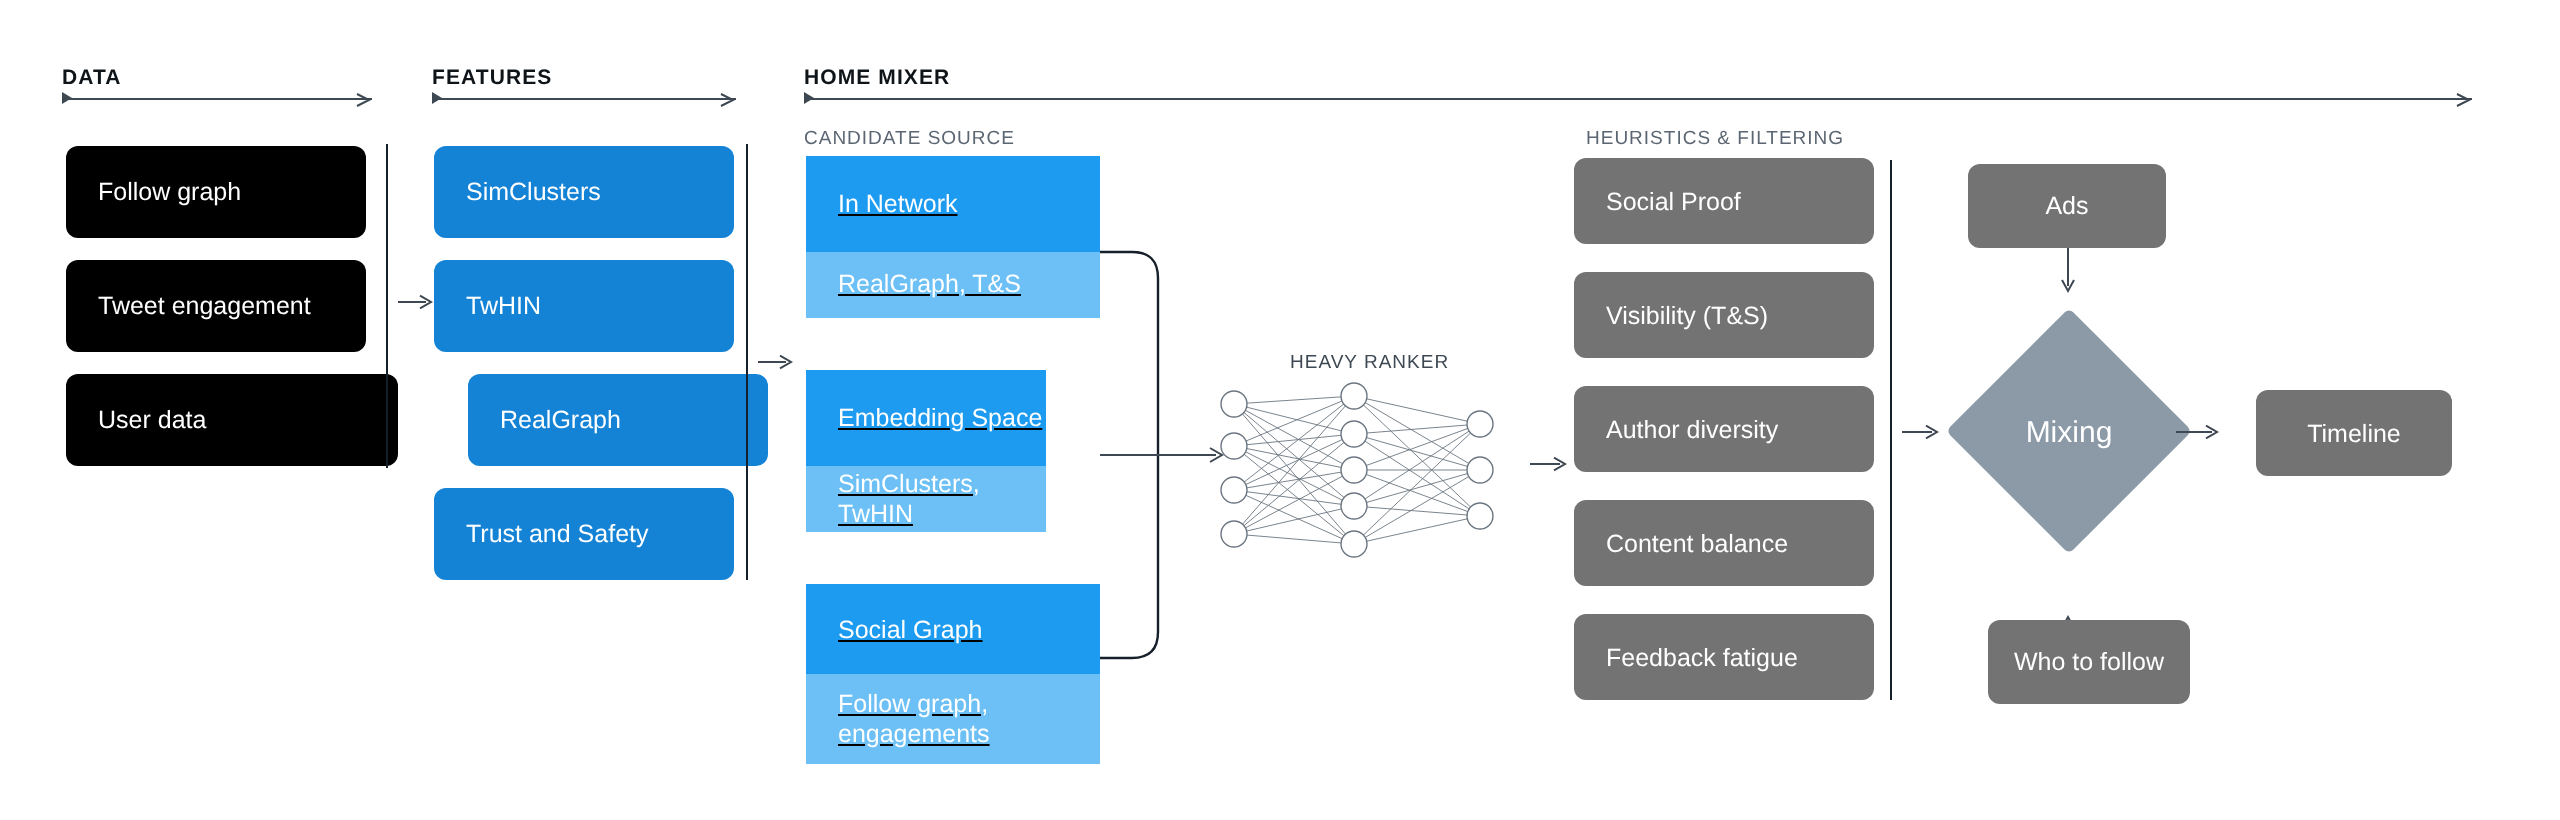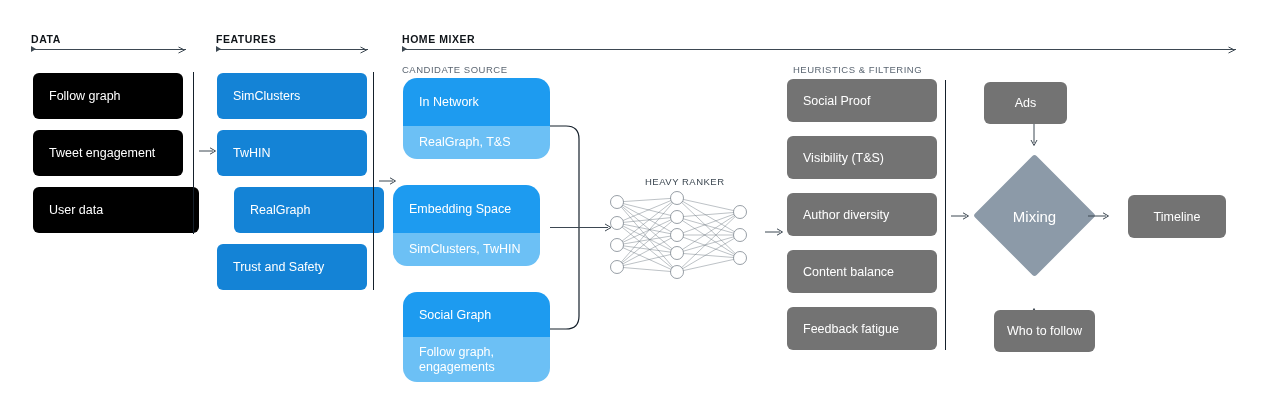--- a/index.html
+++ b/index.html
@@ -81,23 +81,24 @@
   .box.blue  { background: #1483d6; }
   .box.sky   { background: #737373; }
   .box.center-text {
     justify-content: center;
     padding-left: 0;
   }
 
   
   .card {
     position: absolute;
-    border-radius: 14px;
+    border-radius: 0;
     overflow: hidden;
     box-sizing: border-box;
+    text-decoration: underline;
   }
   .card .top {
     background: #1d9bf0;
     color: #ffffff;
     font-size: 12.5px;
     display: flex;
     align-items: center;
     padding-left: 16px;
     box-sizing: border-box;
     width: 100%;
@@ -220,21 +221,21 @@
   <svg class="mini-arrow" style="left:379px; top:176px; width:18px; height:10px;" viewBox="0 0 18 10">
     <line x1="0" y1="5" x2="14" y2="5" stroke="#3d4852" stroke-width="1"></line>
     <path d="M11 1.8 L16.5 5 L11 8.2" fill="none" stroke="#3d4852" stroke-width="1"></path>
   </svg>
 
   <div class="card" style="left:403px; top:78px; width:147px; height:81px;">
     <div class="top" style="height:48px;">In Network</div>
     <div class="bot" style="height:33px;">RealGraph, T&amp;S</div>
   </div>
 
-  <div class="card" style="left:393px; top:185px; width:147px; height:81px;">
+  <div class="card" style="left:403px; top:185px; width:120px; height:81px;">
     <div class="top" style="height:48px;">Embedding Space</div>
     <div class="bot" style="height:33px;">SimClusters, TwHIN</div>
   </div>
 
   <div class="card" style="left:403px; top:292px; width:147px; height:90px;">
     <div class="top" style="height:45px;">Social Graph</div>
     <div class="bot" style="height:45px;">Follow graph,
 engagements</div>
   </div>
 
@@ -323,21 +324,21 @@
     <span>Feedback fatigue</span>
   </div>
 
   <div class="vdiv" style="left:945px; top:80px; height:270px;"></div>
 
   <svg class="mini-arrow" style="left:951px; top:211px; width:20px; height:10px;" viewBox="0 0 20 10">
     <line x1="0" y1="5" x2="15" y2="5" stroke="#3d4852" stroke-width="1"></line>
     <path d="M12 1.8 L17.5 5 L12 8.2" fill="none" stroke="#3d4852" stroke-width="1"></path>
   </svg>
 
-  <div class="box sky center-text" style="left:984px; top:82px; width:83px; height:42px;">
+  <div class="box sky center-text" style="left:984px; top:82px; width:99px; height:42px;">
     <span>Ads</span>
   </div>
 
   <svg class="mini-arrow" style="left:1029px; top:124px; width:10px; height:24px;" viewBox="0 0 10 24">
     <line x1="5" y1="0" x2="5" y2="19" stroke="#3d4852" stroke-width="1"></line>
     <path d="M2 16 L5 21.5 L8 16" fill="none" stroke="#3d4852" stroke-width="1"></path>
   </svg>
 
   <div class="diamond" style="left:991px; top:172px; width:87px; height:87px;"></div>
   <div class="diamond-label" style="left:991px; top:208px; width:87px;">Mixing</div>

